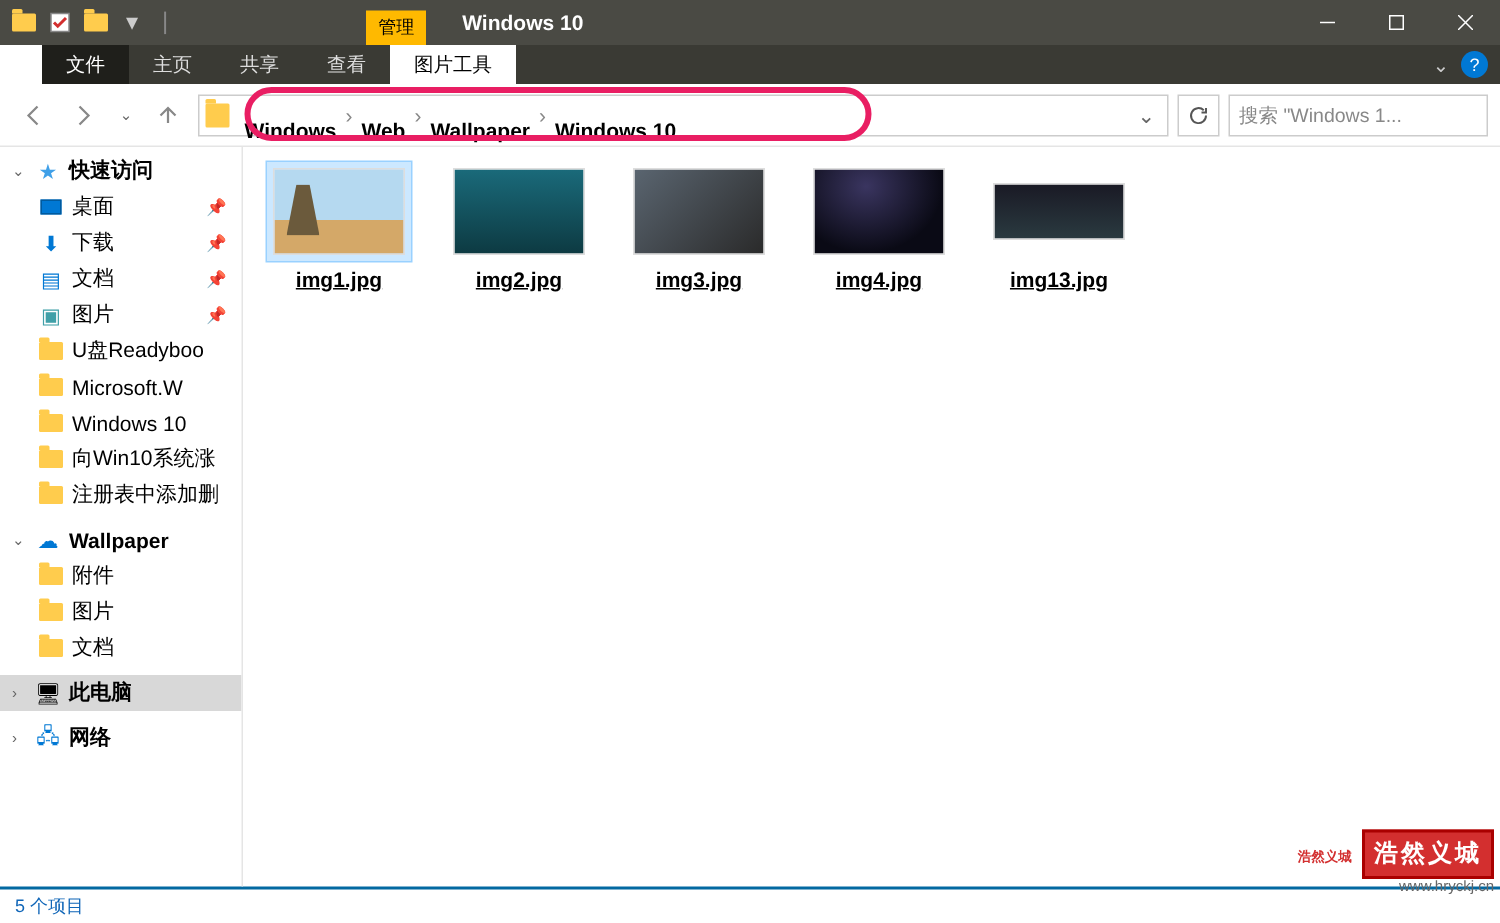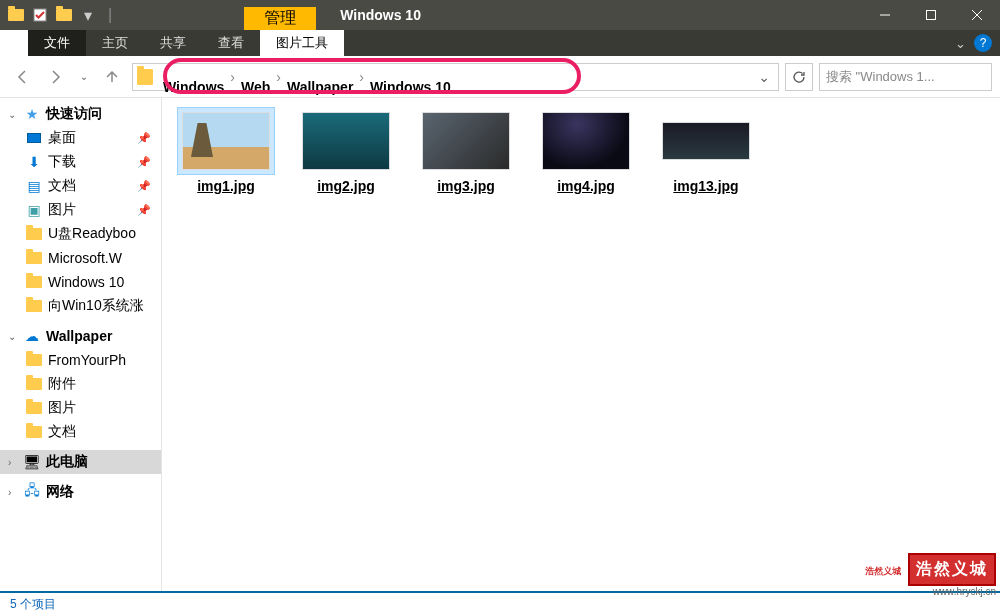--- a/index.html
+++ b/index.html
@@ -3,21 +3,21 @@
 <meta charset="utf-8">
 <style>
 * { margin: 0; padding: 0; box-sizing: border-box; font-family: "Segoe UI", "Microsoft YaHei", sans-serif; }
 body { width: 1000px; height: 615px; overflow: hidden; background: #fff; position: relative; }
 
 
 .titlebar { height: 30px; background: #4a4a44; display: flex; align-items: center; color: #fff; }
 .titlebar .qat { display: flex; align-items: center; gap: 8px; padding: 0 8px; }
 .titlebar .qat-icon { width: 16px; height: 16px; display: inline-flex; align-items: center; justify-content: center; }
 .titlebar .divider { color: #888; margin: 0 4px; }
-.titlebar .context-tab { background: #ffb900; color: #000; height: 23px; padding: 0 20px; display: flex; align-items: center; font-size: 16px; margin-top: 7px; margin-left: 120px; }
+.titlebar .context-tab { background: #ffb900; color: #000; height: 23px; padding: 0 8px; display: flex; align-items: center; font-size: 12px; margin-top: 7px; margin-left: 120px; }
 .titlebar .title { flex: 1; font-size: 14px; font-weight: 600; padding-left: 24px; }
 .titlebar .win-controls { display: flex; }
 .titlebar .win-btn { width: 46px; height: 30px; display: flex; align-items: center; justify-content: center; }
 .titlebar .win-btn svg { stroke: #fff; fill: none; }
 
 
 .ribbon { height: 26px; background: #3a3a34; display: flex; align-items: stretch; color: #ddd; font-size: 13px; position: relative; margin-left: 28px; }
 .ribbon .tab { padding: 0 16px; display: flex; align-items: center; }
 .ribbon .tab.file { background: #1f1f1b; color: #fff; }
 .ribbon .tab.context { background: #fff; color: #000; }
@@ -225,38 +225,38 @@
             <span class="folder"></span>
           </span>
           <span>Windows 10</span>
         </div>
         <div class="sb-item sub">
           <span class="sb-icon">
             <span class="folder"></span>
           </span>
           <span>向Win10系统涨</span>
         </div>
+        <div class="sb-item sub">
+          <span class="sb-icon">
+            <span class="folder"></span>
+          </span>
+          <span>注册表中添加删</span>
+        </div>
       </div>
 
     <div class="sb-item" style="margin-top:6px">
       <span class="exp">⌄</span>
       <span class="sb-icon onedrive-ico">☁</span>
       <span style="font-weight:600">Wallpaper</span>
     </div>
     <div id="od-list">
         <div class="sb-item sub">
           <span class="sb-icon">
             <span class="folder"></span>
           </span>
-          <span>FromYourPh</span>
-        </div>
-        <div class="sb-item sub">
-          <span class="sb-icon">
-            <span class="folder"></span>
-          </span>
           <span>附件</span>
         </div>
         <div class="sb-item sub">
           <span class="sb-icon">
             <span class="folder"></span>
           </span>
           <span>图片</span>
         </div>
         <div class="sb-item sub">
           <span class="sb-icon">

